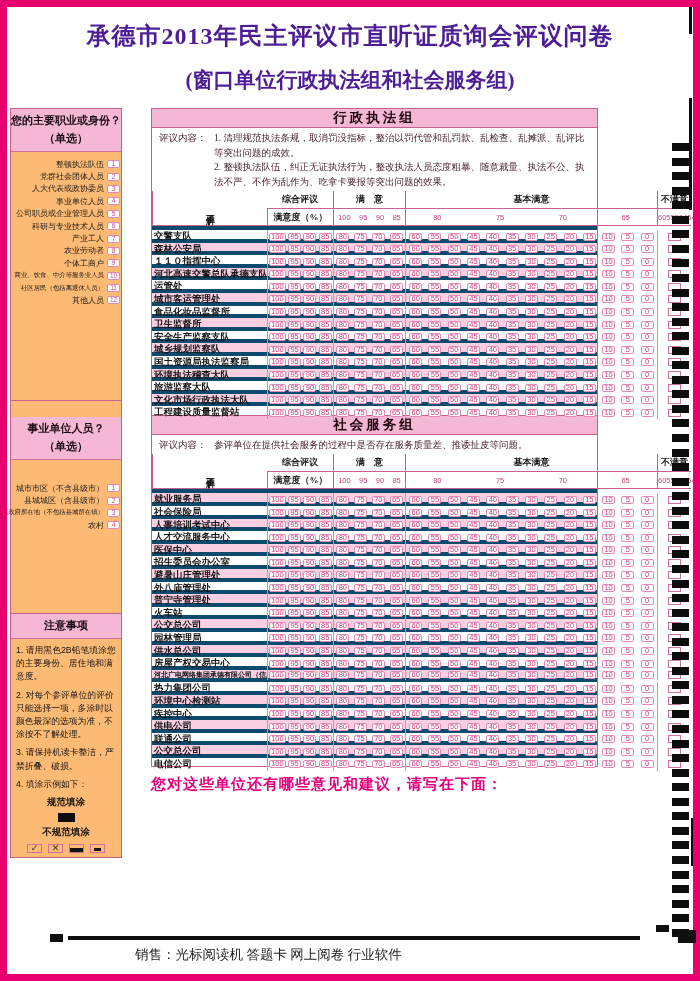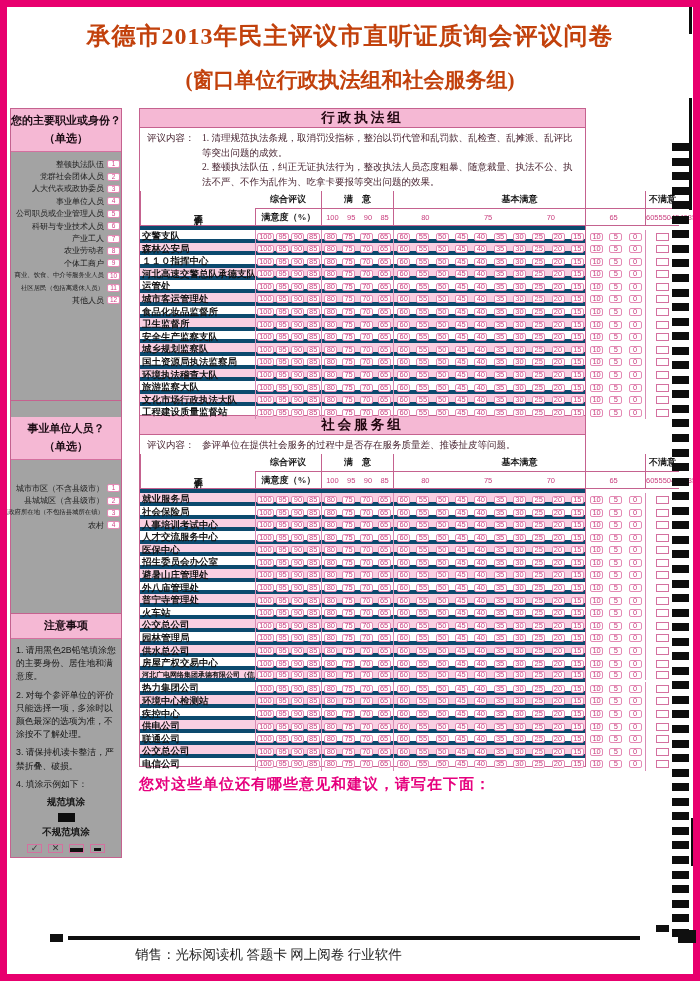--- a/index.html
+++ b/index.html
@@ -2,27 +2,27 @@
 <html><head>
 <meta charset="utf-8">
 <style>
   html,body{margin:0;padding:0;background:#f3f3f3;}
   .page{position:relative;width:700px;height:981px;background:#ffffff;overflow:hidden;
         font-family:"Liberation Sans",sans-serif;}
   .pageborder{position:absolute;inset:0;border:7px solid #e8006e;pointer-events:none;z-index:50;}
 
   
   .titleblock{position:absolute;top:20px;left:40px;width:620px;text-align:center;
-              font-family:"Liberation Serif",serif;color:#c2410c;}
+              font-family:"Liberation Serif",serif;color:#4c1d95;}
   .title1{font-size:24px;font-weight:bold;letter-spacing:1px;}
   .title2{font-size:21px;font-weight:bold;margin-top:14px;}
 
   
   .sidebar{position:absolute;left:10px;top:108px;width:112px;height:750px;
-           border:1px solid #c5628f;box-sizing:border-box;background:#a3a3a3;}
+           border:1px solid #c5628f;box-sizing:border-box;background:#fdba74;}
   .side-sec{box-sizing:border-box;}
   .sec-occ{height:292px;border-bottom:1px solid #c5628f;}
   .sec-res{height:213px;border-bottom:1px solid #c5628f;}
   .side-head{background:#f5b8d4;border-bottom:1px solid #d4709f;text-align:center;
              padding:4px 0 5px 0;color:#1b0b14;}
   .side-head .t{font-size:11px;font-weight:bold;}
   .side-head .s{font-size:11px;font-weight:bold;margin-top:3px;}
   .opts{padding:6px 1px 0 0;}
   .opt-row{display:flex;justify-content:flex-end;align-items:center;height:12.4px;gap:3px;}
   .opt-label{font-size:8px;color:#1b1b1b;white-space:nowrap;}
@@ -35,21 +35,21 @@
   .notes-body p{margin:0 0 5px 0;font-size:8.8px;line-height:1.5;}
   .ex-label{text-align:center;font-size:9.5px;font-weight:bold;margin:4px 0 4px 0;color:#151515;}
   .ex-good{width:17px;height:9px;background:#0d0d0d;margin:0 auto;}
   .ex-bad-row{display:flex;justify-content:center;gap:6px;margin-top:5px;}
   .ex-box{position:relative;width:15px;height:9px;border:1px solid #d4709f;box-sizing:border-box;
           font-size:9px;line-height:7px;text-align:center;color:#333;}
   .ex-box.half::after{content:"";position:absolute;left:0;right:0;bottom:0;height:4px;background:#111;}
   .ex-box.dash::after{content:"";position:absolute;left:3px;bottom:1px;width:7px;height:3px;background:#111;}
 
   
-  .main{position:absolute;left:118px;top:108px;width:447px;padding-left:21px;}
+  .main{position:absolute;left:130px;top:108px;width:447px;padding-left:21px;}
   .tbl{border:1px solid #c5628f;border-top:none;box-sizing:border-box;}
   .sec-title{height:18px;line-height:18px;text-align:center;background:#f5b8d4;
              border-top:1px solid #c5628f;border-bottom:1px solid #c5628f;
              font-size:13.5px;font-weight:bold;letter-spacing:3px;color:#20060f;
              font-family:"Liberation Sans",sans-serif;}
   .eval{position:relative;padding:3px 6px 2px 62px;font-size:9.5px;line-height:14.5px;
         color:#46222f;font-family:"Liberation Serif",serif;}
   .eval .lbl{position:absolute;left:7px;top:3px;}
   .eval p{margin:0;}
   .grid{display:grid;grid-template-columns:115px 66px 72px 252px 34px;align-items:stretch;}

